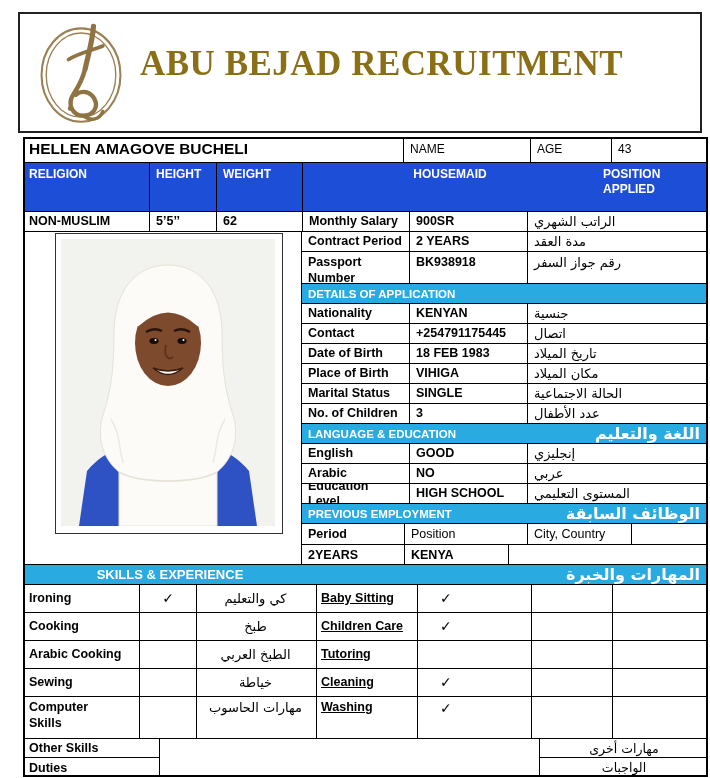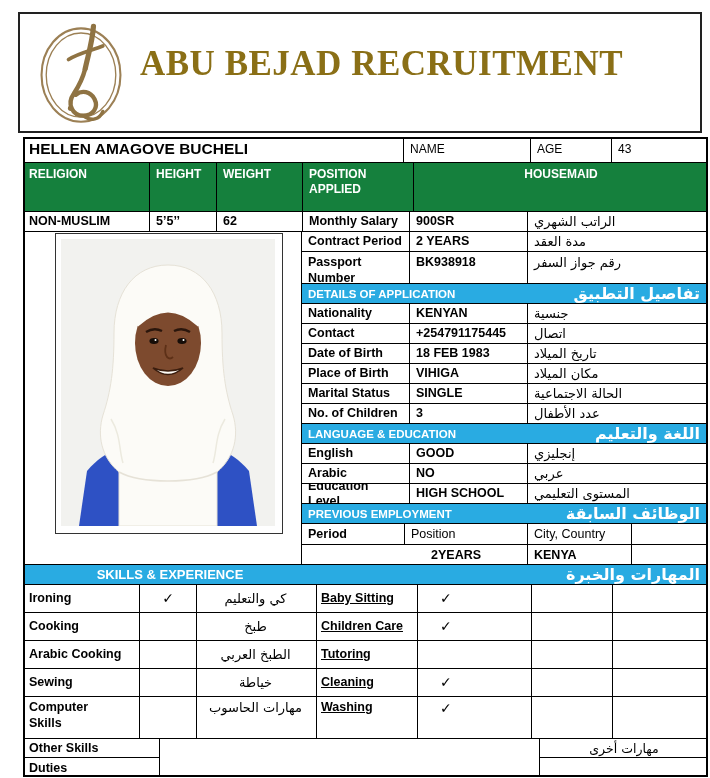--- a/index.html
+++ b/index.html
@@ -40,21 +40,21 @@
   .b { font-weight:700; }
   .reg { font-weight:400; }
   .ctr { justify-content:center; text-align:center; }
   .ar {
     font-family:"DejaVu Sans", sans-serif; font-weight:400; font-size:13px;
     justify-content:flex-end; text-align:right; direction:rtl; padding-right:8px;
   }
 
   
   .r-name { height:26px; }
-  .r-blue { height:49px; background:#15803d; color:#fff; font-weight:700; font-size:12px; }
+  .r-blue { height:49px; background:#1d4ed8; color:#fff; font-weight:700; font-size:12px; }
   .r-blue .td { border-right-color:#000; align-items:flex-start; padding-top:4px; }
   .r-vitals { height:20px; }
   .rr { height:20px; }
   .rr-pass { height:32px; }
   .rr-emph { height:21px; }
 
   .name-val { font-size:15.5px; font-weight:700; }
   .small-lab { font-size:12px; font-weight:400; }
 
   .wrapnarrow { display:inline-block; max-width:78px; line-height:1.25; }
@@ -69,21 +69,21 @@
   .band-ar {
     font-family:"DejaVu Sans", sans-serif; font-size:16px; padding-right:8px;
     direction:rtl; white-space:nowrap; line-height:18px;
   }
   .band-skills-en { width:294px; text-align:center; font-size:13px; }
 
   
   .body-split { display:flex; height:333px; border-bottom:1.5px solid #000; flex:none; }
   .photo-cell { width:279px; border-right:1.5px solid #000; flex:none; }
   .right-stack { width:406px; display:flex; flex-direction:column; }
-  .right-stack .tr:last-child { border-bottom:none;justify-content:flex-end; }
+  .right-stack .tr:last-child { border-bottom:none; }
 
   .c-lab { width:108px; font-weight:700; }
   .c-val { width:118px; font-weight:700; }
   .c-ar  { width:180px; }
 
   .c-p1 { width:103px; } .c-p2 { width:123px; } .c-p3 { width:104px; } .c-p4 { width:76px; }
   .emp-val-sm { font-size:10.5px; font-weight:700; }
 
   
   .photo-frame {
@@ -142,24 +142,24 @@
       </div>
     <div class="td small-lab" style="width:127px">NAME</div>
     <div class="td small-lab" style="width:81px">AGE</div>
     <div class="td small-lab last" style="width:96px">43</div>
   </div>
 
   <div class="tr r-blue">
     <div class="td" style="width:127px">RELIGION</div>
     <div class="td" style="width:67px">HEIGHT</div>
     <div class="td" style="width:86px">WEIGHT</div>
+    <div class="td last" style="width:294px; justify-content:center">HOUSEMAID</div>
     <div class="td" style="width:111px">
         <span class="wrapnarrow">POSITION APPLIED</span>
       </div>
-    <div class="td last" style="width:294px; justify-content:center">HOUSEMAID</div>
   </div>
 
   <div class="tr r-vitals">
     <div class="td b" style="width:127px">NON-MUSLIM</div>
     <div class="td b" style="width:67px">5’5’’</div>
     <div class="td b" style="width:86px">62</div>
     <div class="td b" style="width:107px">Monthly Salary</div>
     <div class="td b" style="width:118px">900SR</div>
     <div class="td ar last" style="width:180px">الراتب الشهري</div>
   </div>
@@ -201,21 +201,20 @@
       <div class="tr rr-pass">
         <div class="td c-lab top">
             <span class="wrapnarrow">Passport Number</span>
           </div>
         <div class="td c-val top">BK938918</div>
         <div class="td ar c-ar top last">رقم جواز السفر</div>
       </div>
 
       <div class="band">
         <span class="band-en">DETAILS OF APPLICATION</span>
-        <span class="band-ar">تفاصيل التطبيق</span>
       </div>
 
       <div class="tr rr">
         <div class="td c-lab">Nationality</div>
         <div class="td c-val">KENYAN</div>
         <div class="td ar c-ar last">جنسية</div>
       </div>
       <div class="tr rr">
         <div class="td c-lab">Contact</div>
         <div class="td c-val">+254791175445</div>
@@ -336,18 +335,19 @@
   </div>
 
   <div class="footer-split">
     <div class="f-labcol">
       <div class="fcell">Other Skills</div>
       <div class="fcell">Duties</div>
     </div>
     <div class="f-mid"></div>
     <div class="f-arcol">
       <div class="fcell">مهارات أخرى</div>
+      <div class="fcell">الواجبات</div>
     </div>
   </div>
 
 </div>
 
 <div class="outer-border"></div>
 
 </body></html>

